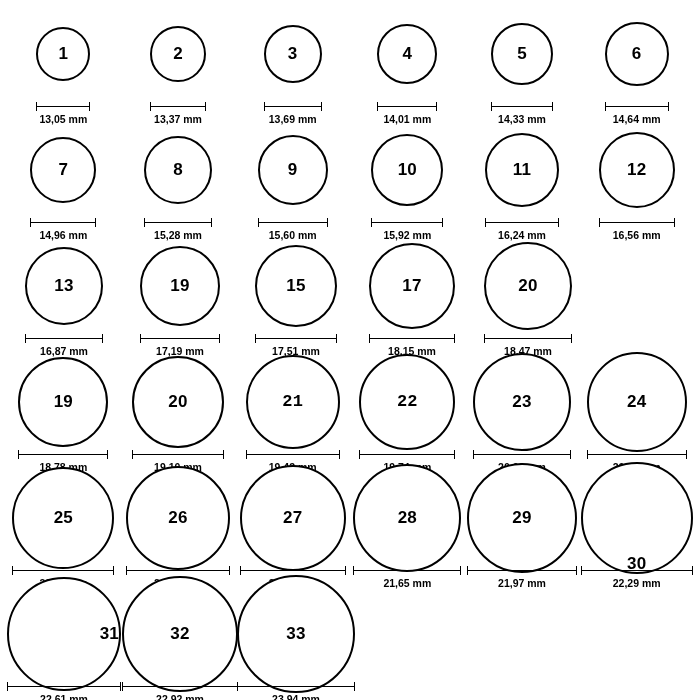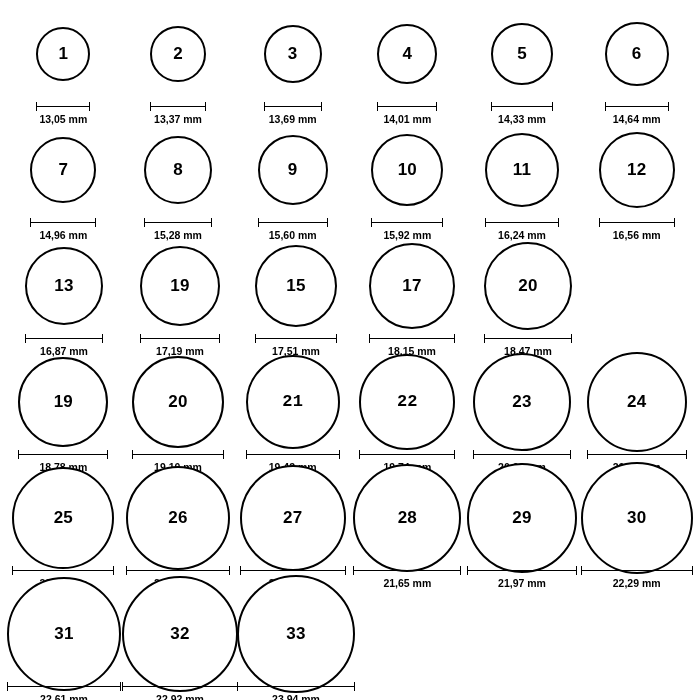--- a/index.html
+++ b/index.html
@@ -460,36 +460,36 @@
         </div>
         <div class="measure" style="width: 110px;">
           <div class="bar"></div>
           <div class="cap left"></div>
           <div class="cap right"></div>
         </div>
         <div class="mm-label">21,97 mm</div>
       </div>
       <div class="size-cell">
         <div class="ring-wrap">
-          <div class="ring" style="width: 112px; height: 112px;">
+          <div class="ring" style="width: 112px; height: 112px; align-items: flex-end;">
             <span class="ring-label">30</span>
           </div>
         </div>
         <div class="measure" style="width: 112px;">
           <div class="bar"></div>
           <div class="cap left"></div>
           <div class="cap right"></div>
         </div>
         <div class="mm-label">22,29 mm</div>
       </div>
     </div>
     <div class="chart-row">
       <div class="size-cell">
         <div class="ring-wrap">
-          <div class="ring" style="width: 114px; height: 114px;">
+          <div class="ring" style="width: 114px; height: 114px; justify-content: flex-end;">
             <span class="ring-label">31</span>
           </div>
         </div>
         <div class="measure" style="width: 114px;">
           <div class="bar"></div>
           <div class="cap left"></div>
           <div class="cap right"></div>
         </div>
         <div class="mm-label">22,61 mm</div>
       </div>

